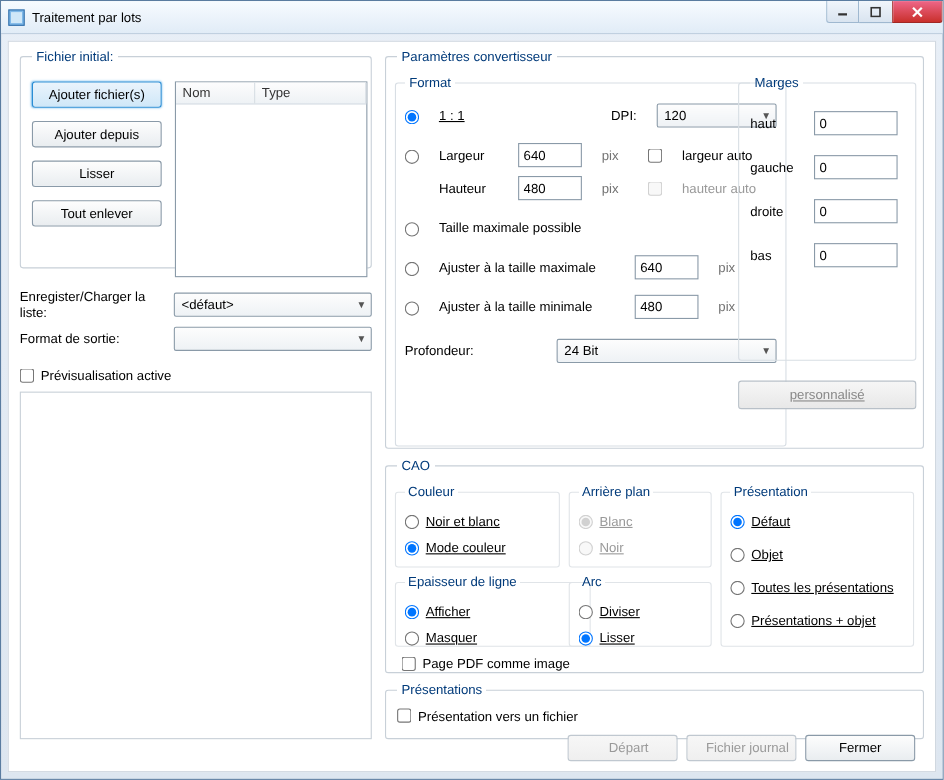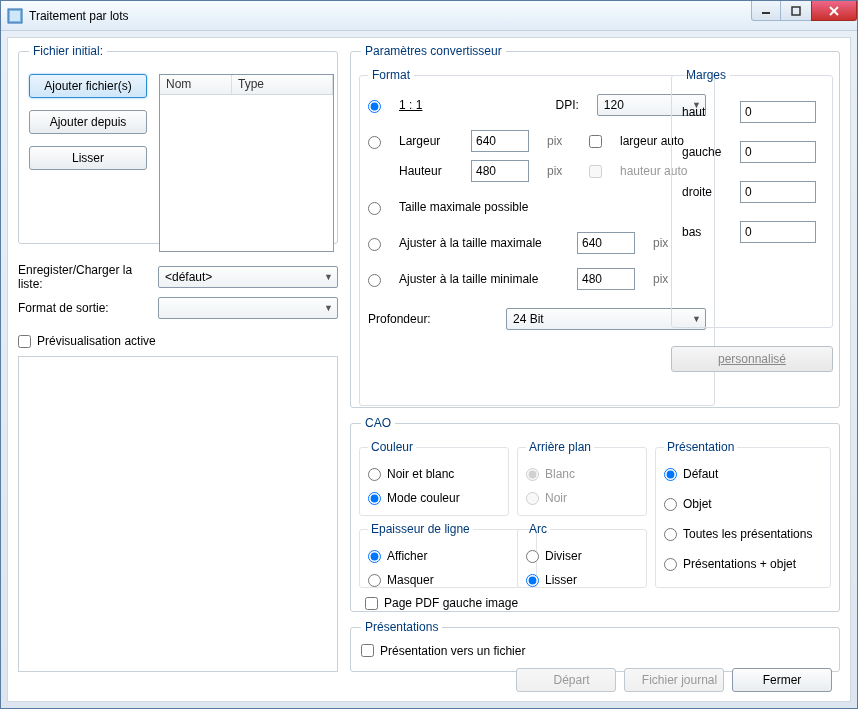--- a/index.html
+++ b/index.html
@@ -171,21 +171,21 @@
   .marg-row input { width: 76px; height:22px; border:1px solid #8a9aa8; padding:2px 4px; font-size:12px;}
 
   .fs-cao { left: 342px; top: 378px; width: 490px; height: 196px; }
   .cao-col { position:absolute; border:1px solid #e0e4e8; padding:8px; }
   .cao-couleur { left:8px; top:10px; width:150px; height:76px; }
   .cao-arriere { left:166px; top:10px; width:130px; height:76px; }
   .cao-present { left:304px; top:10px; width:176px; height:148px; }
   .cao-epaisseur { left:8px; top:92px; width:178px; height:66px; }
   .cao-arc { left:166px; top:92px; width:130px; height:66px; }
   .cao-col legend { font-size:12px; color:#003a7a; padding:0 3px;}
-  .r-row { display:flex; align-items:center; height:24px; gap:6px; font-size:12px;}
+  .r-row { display:flex; align-items:center; height:24px; gap:6px; font-size:12px;text-decoration:underline;}
   .r-row.dis { color:#999; }
   .chk-pdf { position:absolute; left:14px; top:166px; display:flex; align-items:center; gap:6px;}
 
   .fs-pres { left: 342px; top: 582px; width: 490px; height: 52px; }
   .fs-pres .inner { display:flex; align-items:flex-start; gap:6px; margin-top:2px;}
 
   .footer {
     position:absolute; left:0; right:0; bottom: 0;
     height: 42px;
     display:flex; justify-content:flex-end; align-items:center;
@@ -234,20 +234,21 @@
   </div>
 
   <div class="content">
 
     <fieldset class="fs-initial">
       <legend>Fichier initial:</legend>
       <div style="position:absolute; left:10px; top:16px;">
         <div class="btn highlight">Ajouter fichier(s)</div>
         <div class="btn">Ajouter depuis</div>
         <div class="btn">Lisser</div>
+        <div class="btn">Tout enlever</div>
       </div>
       <div class="filelist">
         <div class="filelist-header">
           <div class="col-nom">Nom</div>
           <div class="col-type">Type</div>
         </div>
       </div>
     </fieldset>
 
     <div class="row-below row-regcharger">
@@ -422,21 +423,21 @@
             <span>Diviser</span>
           </div>
         <div class="r-row">
             <input type="radio" name="arc" checked="" style="">
             <span>Lisser</span>
           </div>
       </fieldset>
 
       <div class="chk-pdf">
         <input type="checkbox" style="">
-        <span>Page PDF gauche image</span>
+        <span>Page PDF comme image</span>
       </div>
     </fieldset>
 
     <fieldset class="fs-pres">
       <legend>Présentations</legend>
       <div class="inner">
         <input type="checkbox" style="">
         <span>Présentation vers un fichier</span>
       </div>
     </fieldset>

